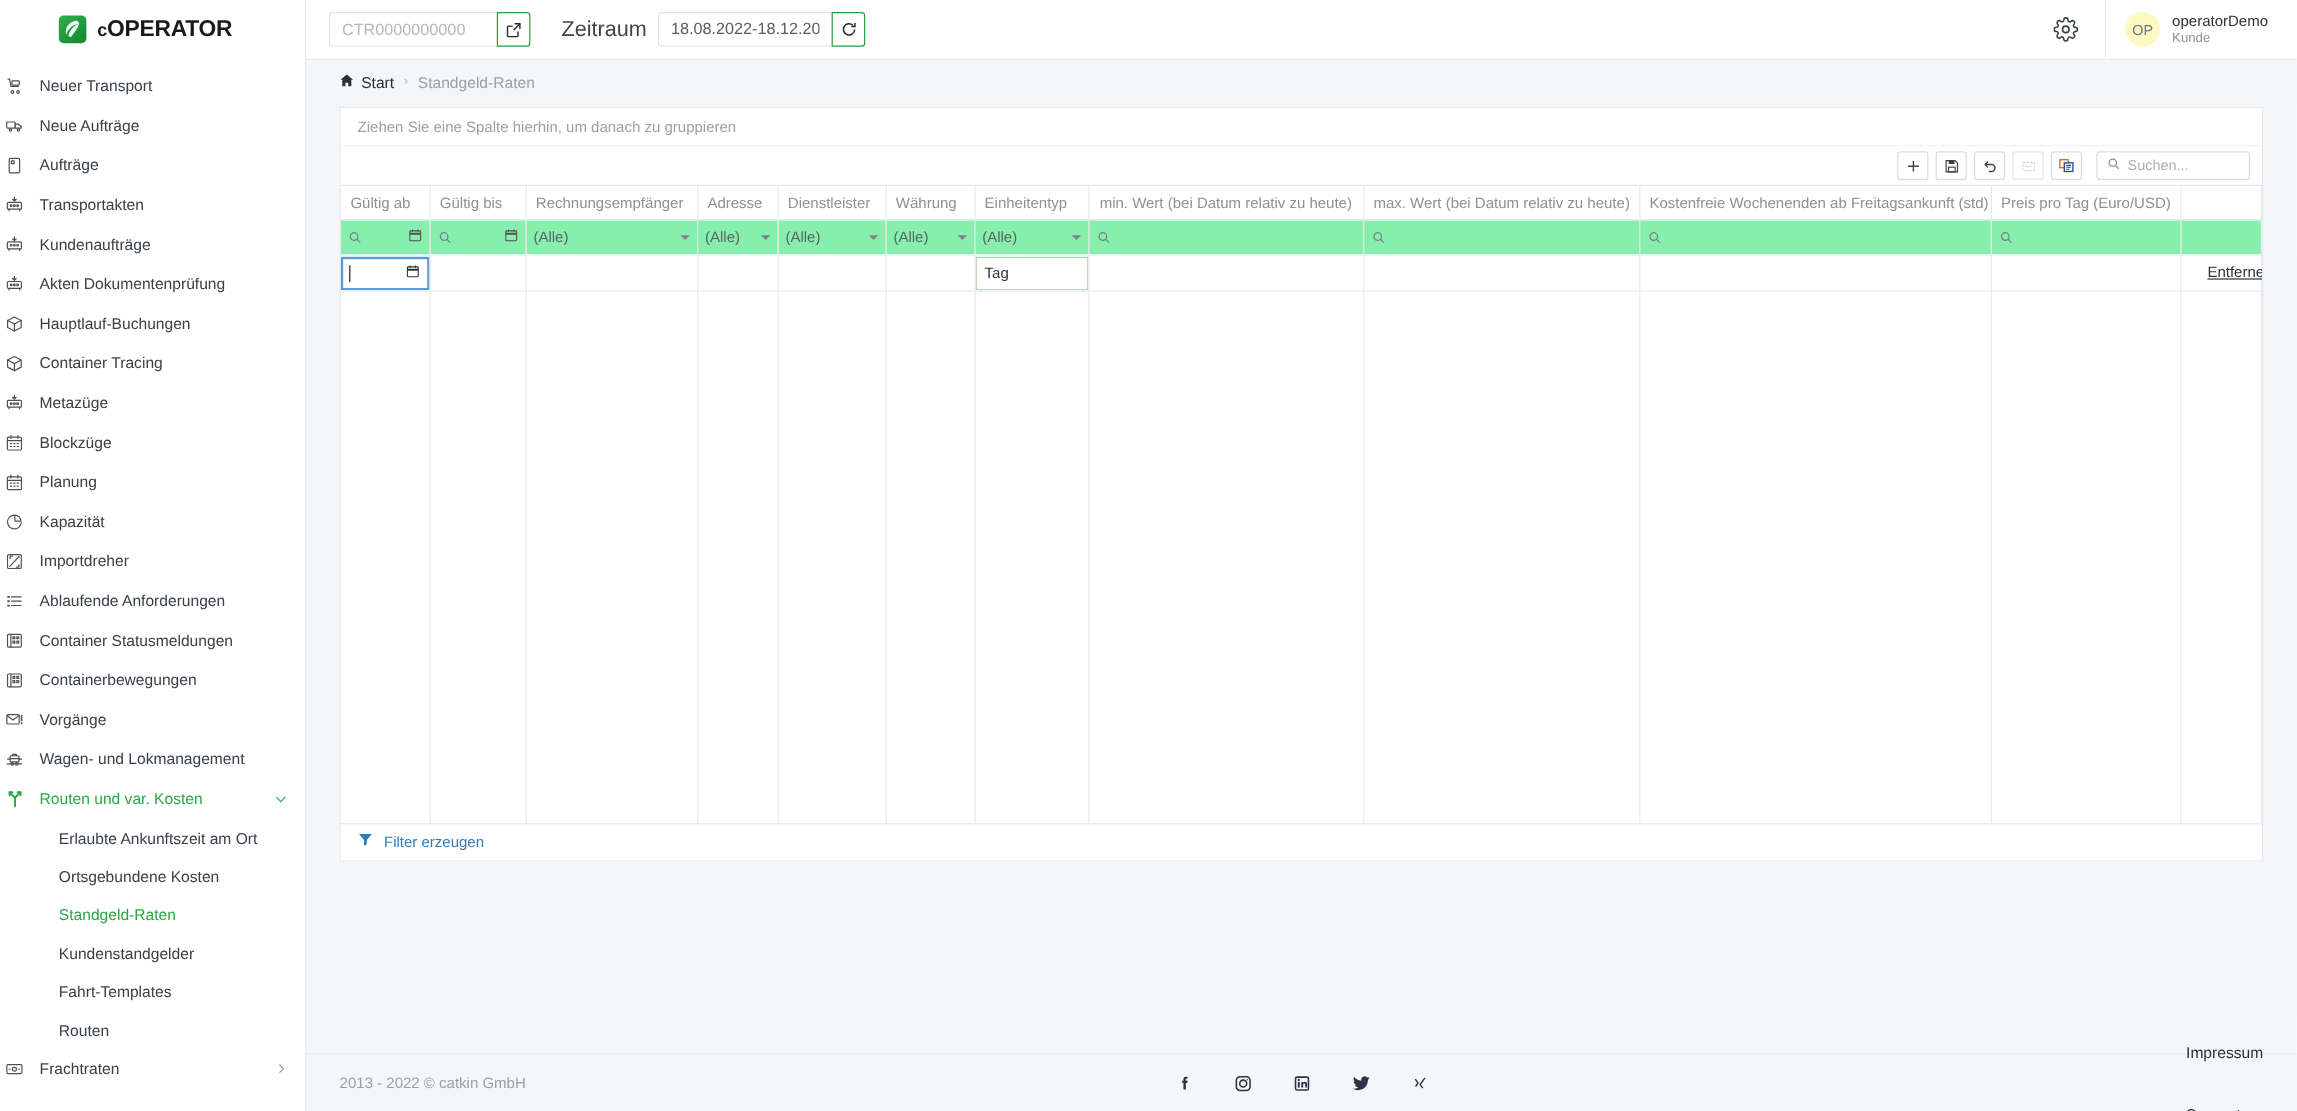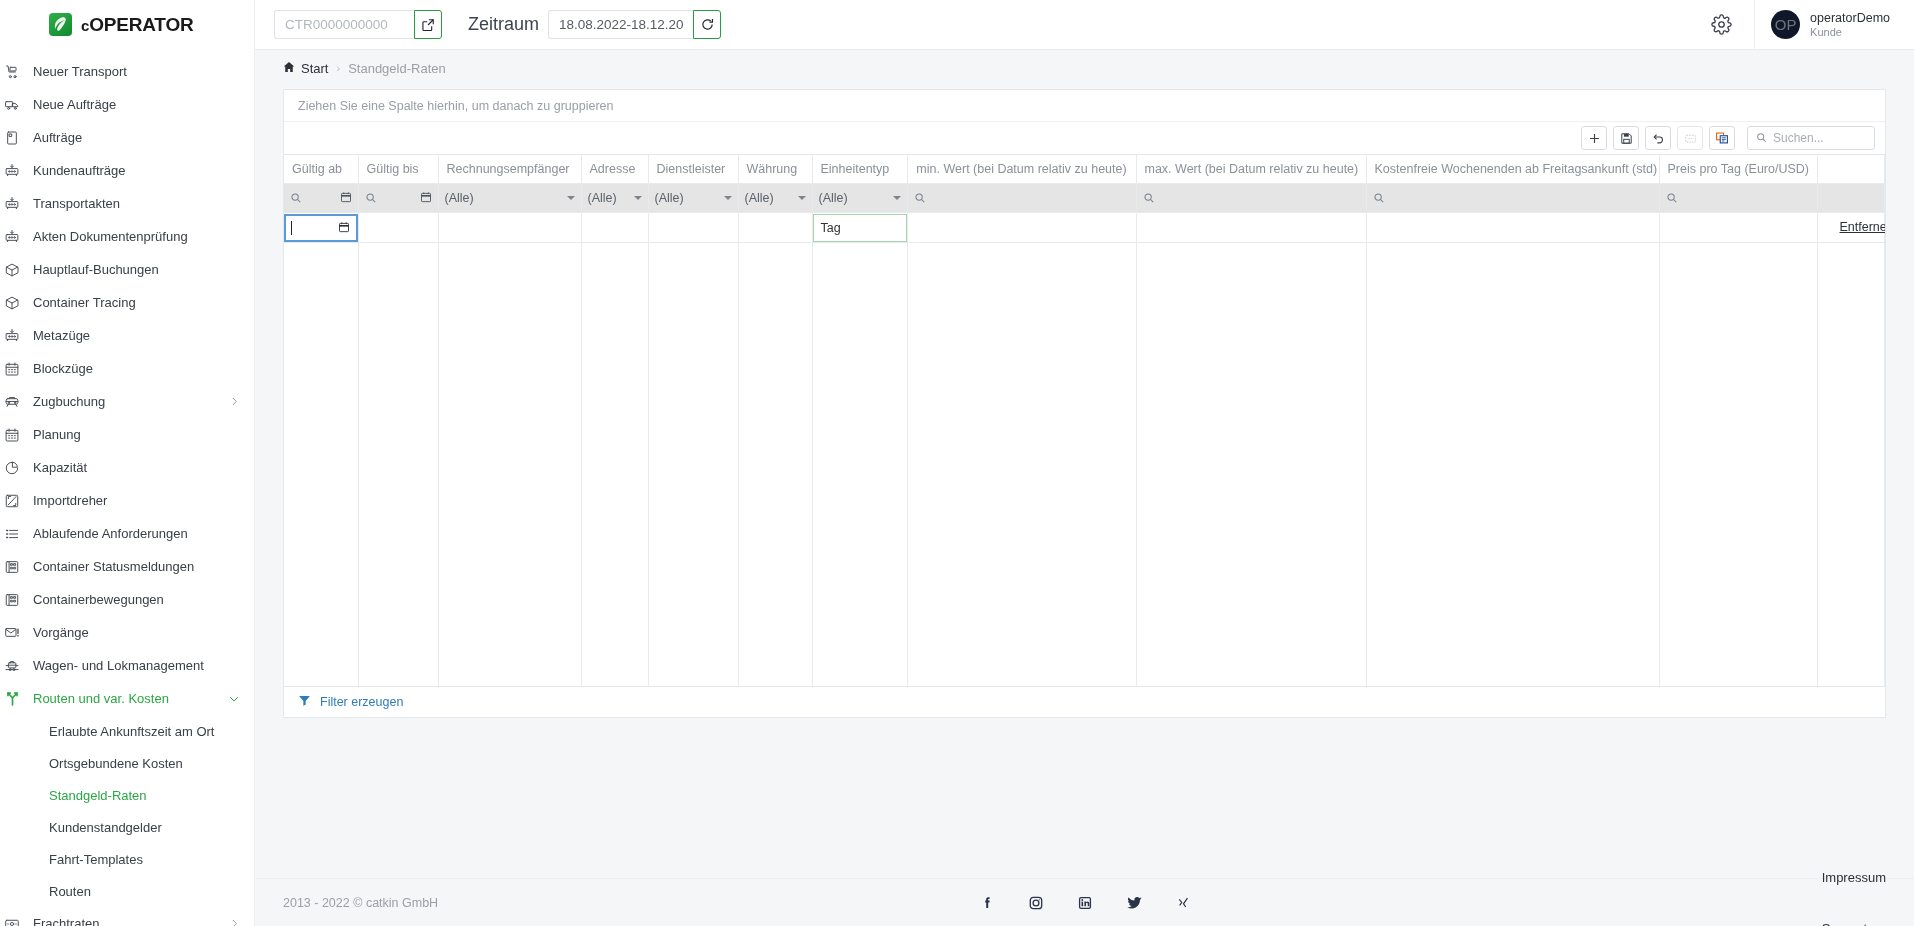--- a/index.html
+++ b/index.html
@@ -61,22 +61,22 @@
 
   .top-right { margin-left: auto; display: flex; align-items: center; height:50px; }
   .gear-wrap { padding: 0 22px; display:flex; align-items:center; cursor:pointer;}
   .user-box {
     display: flex; align-items: center; gap: 10px;
     border-left: 1px solid #eceef1; height: 50px;
     padding: 0 24px 0 16px; cursor: pointer;
   }
   .avatar {
     width: 29px; height: 29px; border-radius: 50%;
-    background: #0f172a; color: #6d737d;
-    font-size: 15px; display: flex; align-items: center; justify-content: center;
+    background: #fef9c3; color: #6d737d;
+    font-size: 12px; display: flex; align-items: center; justify-content: center;
   }
   .user-name { font-size: 12.5px; color: #2b3039; line-height: 14px; }
   .user-role { font-size: 11px; color: #8b919b; line-height: 14px; }
 
   
   .shell { flex: 1; display: flex; min-height: 0; }
 
   
   .sidebar {
     width: 255px; min-width: 255px;
@@ -155,21 +155,21 @@
   .grid table { border-collapse: collapse; table-layout: fixed; width: 100%; }
   .grid th, .grid td { border-right: 1px solid #e8eaed; }
   thead th {
     height: 28px; font-weight: 400; font-size: 12.5px; color: #8b919a;
     border-bottom: 1px solid #e8eaed; background: #fff;
     padding: 0 8px; vertical-align: middle; overflow: hidden; white-space: nowrap;
   }
   thead th.ta-c { text-align: center; }
   thead th.ta-l { text-align: left; }
   tr.filter-row td {
-    height: 29px; border-bottom: 1px solid #e8eaed; background: #e5e5e5;
+    height: 29px; border-bottom: 1px solid #e8eaed; background: #86efac;
     padding: 0 6px; vertical-align: middle;
   }
   .fcell { display: flex; align-items: center; justify-content: space-between; height: 100%; }
   .fcell .lead { display: flex; align-items: center; gap: 4px; color: #76808c; }
   .fcell .all-text { font-size: 12.5px; color: #5c626b; }
   .caret { width:0;height:0;border-left:4px solid transparent;border-right:4px solid transparent;border-top:4px solid #7d848d; }
 
   tr.edit-row td { height: 30px; border-bottom: 1px solid #e8eaed; background:#fff; padding:0; }
   .cell-editing {
     height: 28px; margin: 1px 0 0 0;
@@ -303,34 +303,34 @@
         <span class="nav-ico">
           <svg width="16" height="16" viewBox="0 0 24 24" fill="none" stroke="currentColor" stroke-width="1.5" stroke-linecap="round" stroke-linejoin="round">
             <path d="M12 2.2v4.2M9.8 4.6 12 6.8l2.2-2.2"></path>
             <rect x="3.2" y="8.4" width="17.6" height="8.6" rx="1.3"></rect>
             <circle cx="8" cy="12.7" r="1.1"></circle>
             <circle cx="12" cy="12.7" r="1.1"></circle>
             <circle cx="16" cy="12.7" r="1.1"></circle>
             <path d="M5.4 17v2M18.6 17v2"></path>
           </svg>
         </span>
-        <span class="nav-label">Kundenaufträge</span>
+        <span class="nav-label">Transportakten</span>
       </div>
       <div class="nav-item">
         <span class="nav-ico">
           <svg width="16" height="16" viewBox="0 0 24 24" fill="none" stroke="currentColor" stroke-width="1.5" stroke-linecap="round" stroke-linejoin="round">
             <path d="M12 2.2v4.2M9.8 4.6 12 6.8l2.2-2.2"></path>
             <rect x="3.2" y="8.4" width="17.6" height="8.6" rx="1.3"></rect>
             <circle cx="8" cy="12.7" r="1.1"></circle>
             <circle cx="12" cy="12.7" r="1.1"></circle>
             <circle cx="16" cy="12.7" r="1.1"></circle>
             <path d="M5.4 17v2M18.6 17v2"></path>
           </svg>
         </span>
-        <span class="nav-label">Transportakten</span>
+        <span class="nav-label">Kundenaufträge</span>
       </div>
       <div class="nav-item">
         <span class="nav-ico">
           <svg width="16" height="16" viewBox="0 0 24 24" fill="none" stroke="currentColor" stroke-width="1.5" stroke-linecap="round" stroke-linejoin="round">
             <path d="M12 2.2v4.2M9.8 4.6 12 6.8l2.2-2.2"></path>
             <rect x="3.2" y="8.4" width="17.6" height="8.6" rx="1.3"></rect>
             <circle cx="8" cy="12.7" r="1.1"></circle>
             <circle cx="12" cy="12.7" r="1.1"></circle>
             <circle cx="16" cy="12.7" r="1.1"></circle>
             <path d="M5.4 17v2M18.6 17v2"></path>
@@ -372,38 +372,20 @@
       <div class="nav-item">
         <span class="nav-ico">
           <svg width="16" height="16" viewBox="0 0 24 24" fill="none" stroke="currentColor" stroke-width="1.5" stroke-linecap="round" stroke-linejoin="round">
             <rect x="3.2" y="5" width="17.6" height="16" rx="1.5"></rect>
             <path d="M3.2 9.4h17.6"></path>
             <path d="M7.6 3v3.4M16.4 3v3.4"></path>
             <path d="M7 13h1.6M11.2 13h1.6M15.4 13h1.6M7 16.6h1.6M11.2 16.6h1.6M15.4 16.6h1.6"></path>
           </svg>
         </span>
         <span class="nav-label">Blockzüge</span>
-      </div>
-      <div class="nav-item">
-        <span class="nav-ico">
-          <svg width="16" height="16" viewBox="0 0 24 24" fill="none" stroke="currentColor" stroke-width="1.5" stroke-linecap="round" stroke-linejoin="round">
-            <rect x="3.2" y="7" width="17.6" height="8.4" rx="2.6"></rect>
-            <path d="M3.2 11.2h17.6"></path>
-            <circle cx="7.4" cy="13.3" r="1"></circle>
-            <circle cx="16.6" cy="13.3" r="1"></circle>
-            <path d="M6.4 15.4 4.6 18.6M17.6 15.4l1.8 3.2"></path>
-            <path d="M8 7V5.4h8V7"></path>
-          </svg>
-        </span>
-        <span class="nav-label">Zugbuchung</span>
-        <span class="nav-chev">
-          <svg width="11" height="11" viewBox="0 0 24 24" fill="none" stroke="currentColor" stroke-width="2" stroke-linecap="round" stroke-linejoin="round">
-            <path d="m9 5 7 7-7 7"></path>
-          </svg>
-        </span>
       </div>
       <div class="nav-item">
         <span class="nav-ico">
           <svg width="16" height="16" viewBox="0 0 24 24" fill="none" stroke="currentColor" stroke-width="1.5" stroke-linecap="round" stroke-linejoin="round">
             <rect x="3.2" y="5" width="17.6" height="16" rx="1.5"></rect>
             <path d="M3.2 9.4h17.6"></path>
             <path d="M7.6 3v3.4M16.4 3v3.4"></path>
             <path d="M7 13h1.6M11.2 13h1.6M15.4 13h1.6M7 16.6h1.6M11.2 16.6h1.6M15.4 16.6h1.6"></path>
           </svg>
         </span>

